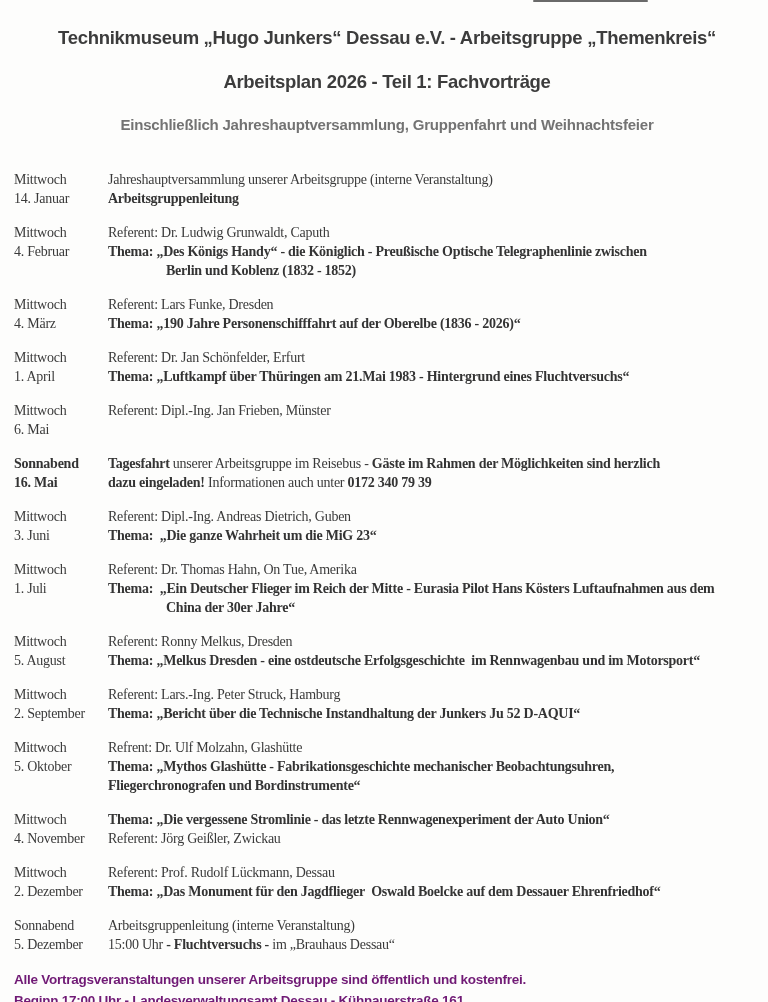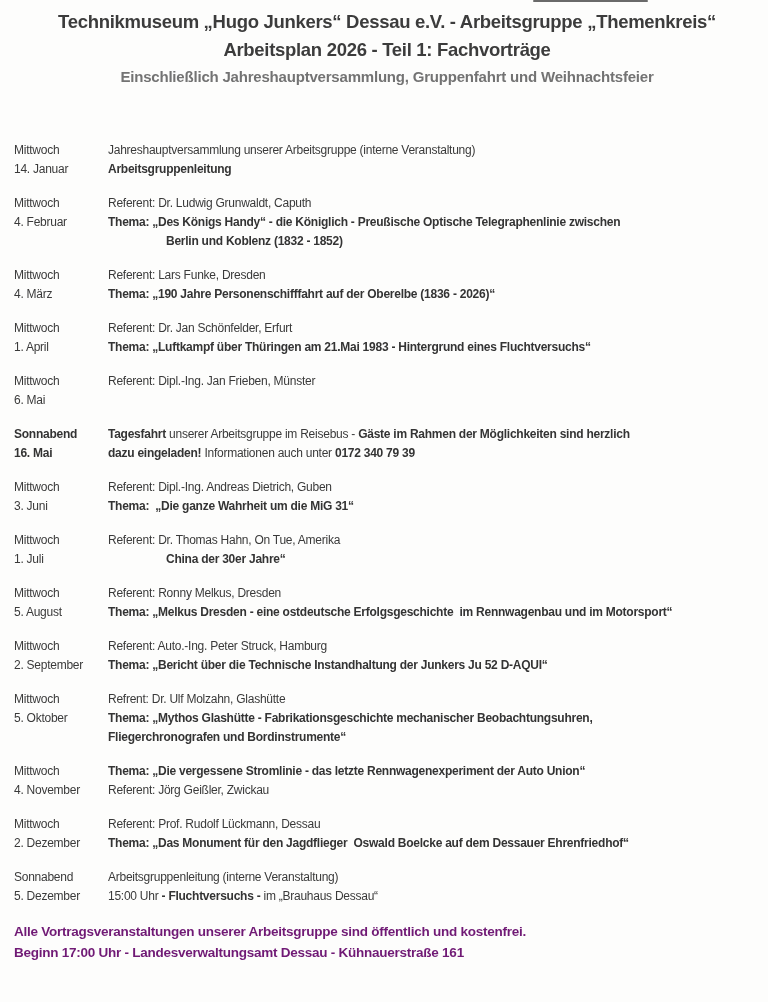--- a/index.html
+++ b/index.html
@@ -22,31 +22,31 @@
     background: #6a6a6a;
     border-radius: 1px;
   }
   header { text-align: center; }
   .title-line {
     font-size: 18.5px;
     font-weight: bold;
     line-height: 28px;
     color: #3c3c3c;
     letter-spacing: -0.3px;
-    margin: 0;
+    margin: 16px;
   }
   .subtitle {
     font-size: 15px;
     font-weight: bold;
     line-height: 26px;
     color: #737373;
     letter-spacing: -0.2px;
     margin: 0;
   }
-  .schedule { margin-top: 51px; font-size: 12px; }
+  .schedule { margin-top: 32px; font-size: 14px; font-family: Liberation Serif, serif; }
   .entry {
     display: flex;
     margin-bottom: 15px;
   }
   .date-col {
     width: 94px;
     flex-shrink: 0;
     line-height: 19px;
   }
   .date-col.bold { font-weight: bold; color: #333333; }
@@ -138,50 +138,51 @@
           <div class="line"><span class="b">dazu eingeladen! </span><span>Informationen auch unter </span><span class="b">0172 340 79 39</span></div>
         </div>
       </div>
       <div class="entry">
         <div class="date-col">
           <div>Mittwoch</div>
           <div>3. Juni</div>
         </div>
         <div class="content-col">
           <div class="line"><span>Referent: Dipl.-Ing. Andreas Dietrich, Guben</span></div>
-          <div class="line"><span class="b">Thema:  „Die ganze Wahrheit um die MiG 31“</span></div>
+          <div class="line"><span class="b">Thema:  „Die ganze Wahrheit um die MiG 23“</span></div>
         </div>
       </div>
       <div class="entry">
         <div class="date-col">
           <div>Mittwoch</div>
           <div>1. Juli</div>
         </div>
         <div class="content-col">
           <div class="line"><span>Referent: Dr. Thomas Hahn, On Tue, Amerika</span></div>
+          <div class="line"><span class="b">Thema:  „Ein Deutscher Flieger im Reich der Mitte - Eurasia Pilot Hans Kösters Luftaufnahmen aus dem</span></div>
           <div class="line indent"><span class="b">China der 30er Jahre“</span></div>
         </div>
       </div>
       <div class="entry">
         <div class="date-col">
           <div>Mittwoch</div>
           <div>5. August</div>
         </div>
         <div class="content-col">
           <div class="line"><span>Referent: Ronny Melkus, Dresden</span></div>
           <div class="line"><span class="b">Thema: „Melkus Dresden - eine ostdeutsche Erfolgsgeschichte  im Rennwagenbau und im Motorsport“</span></div>
         </div>
       </div>
       <div class="entry">
         <div class="date-col">
           <div>Mittwoch</div>
           <div>2. September</div>
         </div>
         <div class="content-col">
-          <div class="line"><span>Referent: Auto.-Ing. Peter Struck, Hamburg</span></div>
+          <div class="line"><span>Referent: Lars.-Ing. Peter Struck, Hamburg</span></div>
           <div class="line"><span class="b">Thema: „Bericht über die Technische Instandhaltung der Junkers Ju 52 D-AQUI“</span></div>
         </div>
       </div>
       <div class="entry">
         <div class="date-col">
           <div>Mittwoch</div>
           <div>5. Oktober</div>
         </div>
         <div class="content-col">
           <div class="line"><span>Refrent: Dr. Ulf Molzahn, Glashütte</span></div>

